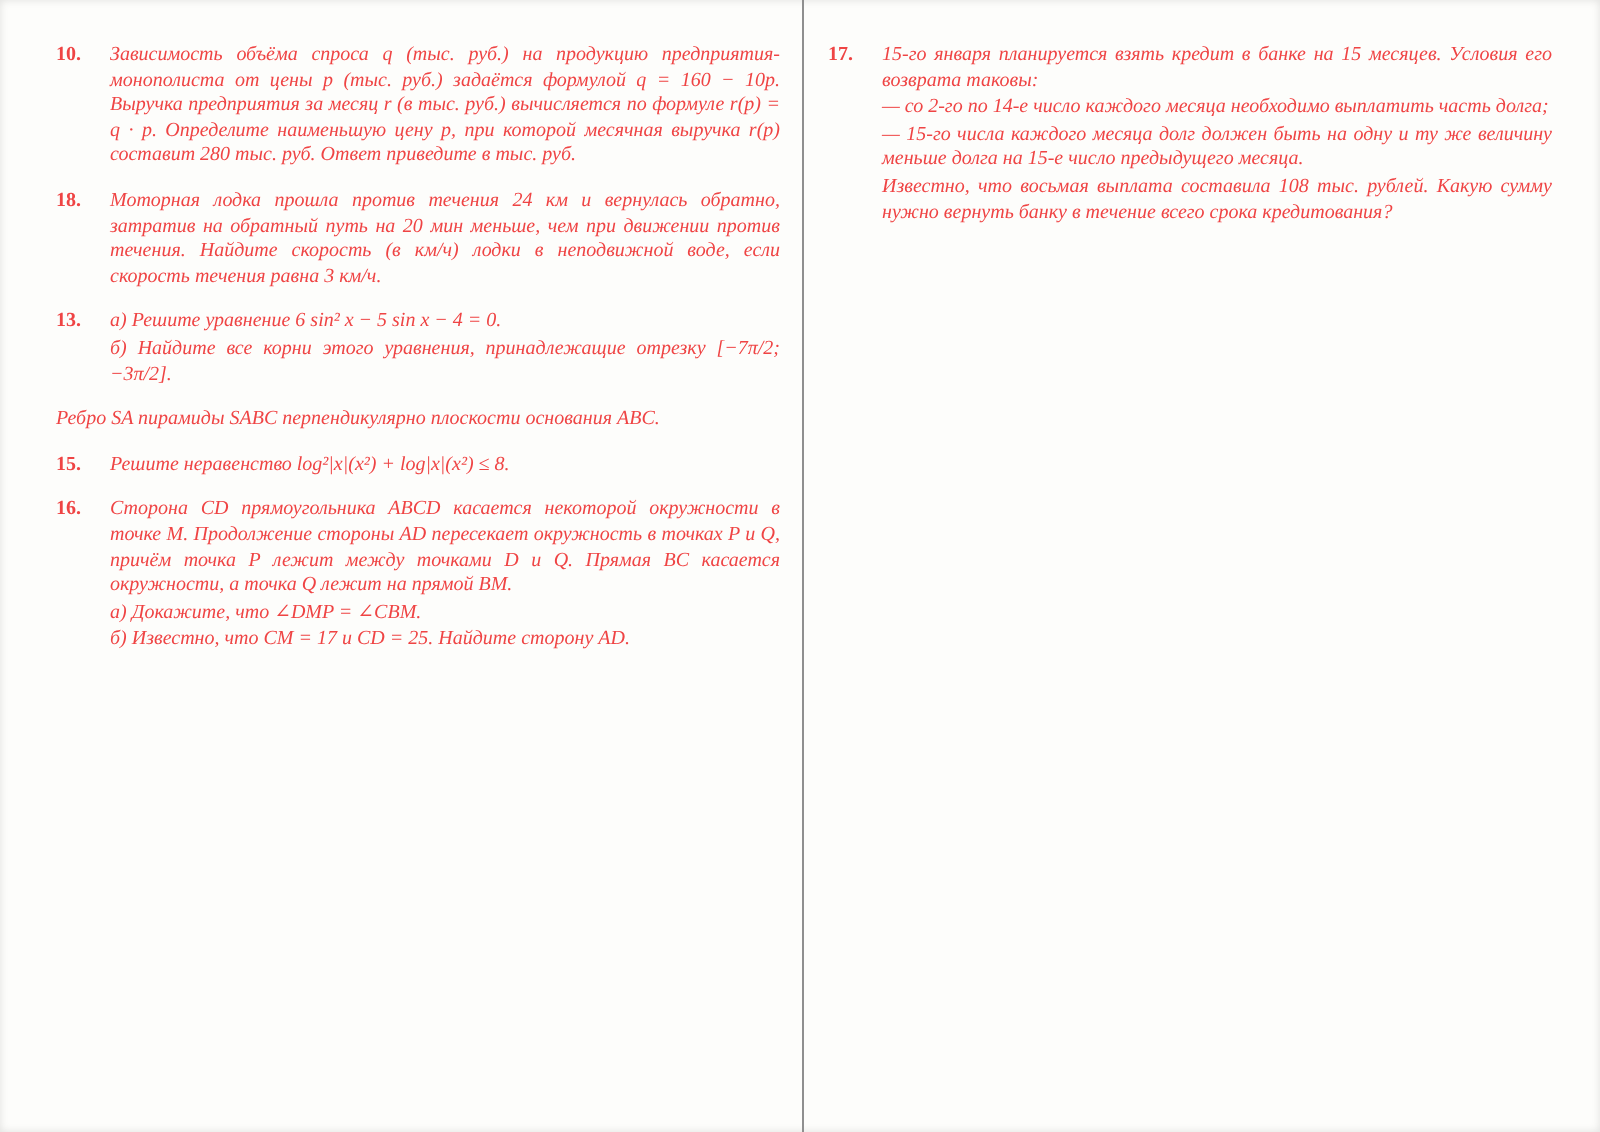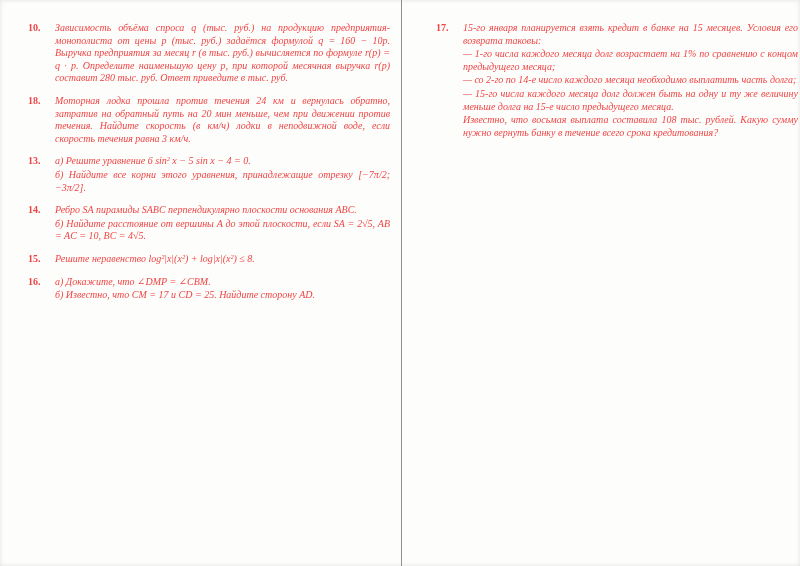--- a/index.html
+++ b/index.html
@@ -21,21 +21,21 @@
     position: absolute;
     left: 401px; top: 0;
     width: 1px; height: 566px;
     background: #8f8f8f;
   }
   .col {
     position: absolute;
     top: 22px;
   }
   .col-left  { left: 28px;  width: 362px; }
-  .col-right { left: 436px; width: 362px; }
+  .col-right { left: 414px; width: 362px; }
   .problem {
     display: flex;
     margin-bottom: 9px;
     font-size: 10px;
     line-height: 1.26;
     text-align: justify;
   }
   .pnum {
     flex: 0 0 27px;
     width: 27px;
@@ -71,51 +71,49 @@
 
     <div class="problem">
       <span class="pnum">13.</span>
       <div class="ptext">
         <p>а) Решите уравнение 6 sin² x − 5 sin x − 4 = 0.</p>
         <p>б) Найдите все корни этого уравнения, принадлежащие отрезку [−7π/2; −3π/2].</p>
       </div>
     </div>
 
     <div class="problem">
-      <span class="pnum">14.</span>
       <div class="ptext">
         <p>Ребро SA пирамиды SABC перпендикулярно плоскости основания ABC.</p>
-        <p>б) Найдите расстояние от вершины A до этой плоскости, если SA = 2√5, AB = AC = 10, BC = 4√5.</p>
       </div>
     </div>
 
     <div class="problem">
       <span class="pnum">15.</span>
       <div class="ptext">
         <p>Решите неравенство log²|x|(x²) + log|x|(x²) ≤ 8.</p>
       </div>
     </div>
 
     <div class="problem">
       <span class="pnum">16.</span>
       <div class="ptext">
+        <p>Сторона CD прямоугольника ABCD касается некоторой окружности в точке M. Продолжение стороны AD пересекает окружность в точках P и Q, причём точка P лежит между точками D и Q. Прямая BC касается окружности, а точка Q лежит на прямой BM.</p>
         <p>а) Докажите, что ∠DMP = ∠CBM.</p>
         <p>б) Известно, что CM = 17 и CD = 25. Найдите сторону AD.</p>
       </div>
     </div>
 
   </div>
 
   <div class="col col-right">
 
     <div class="problem">
       <span class="pnum">17.</span>
       <div class="ptext">
         <p>15-го января планируется взять кредит в банке на 15 месяцев. Условия его возврата таковы:</p>
-        <p>— 1-го числа каждого месяца долг возрастает на 1% по сравнению с концом предыдущего месяца;</p>
         <p>— со 2-го по 14-е число каждого месяца необходимо выплатить часть долга;</p>
         <p>— 15-го числа каждого месяца долг должен быть на одну и ту же величину меньше долга на 15-е число предыдущего месяца.</p>
         <p>Известно, что восьмая выплата составила 108 тыс. рублей. Какую сумму нужно вернуть банку в течение всего срока кредитования?</p>
       </div>
     </div>
 
   </div>
 
 </div>
 

